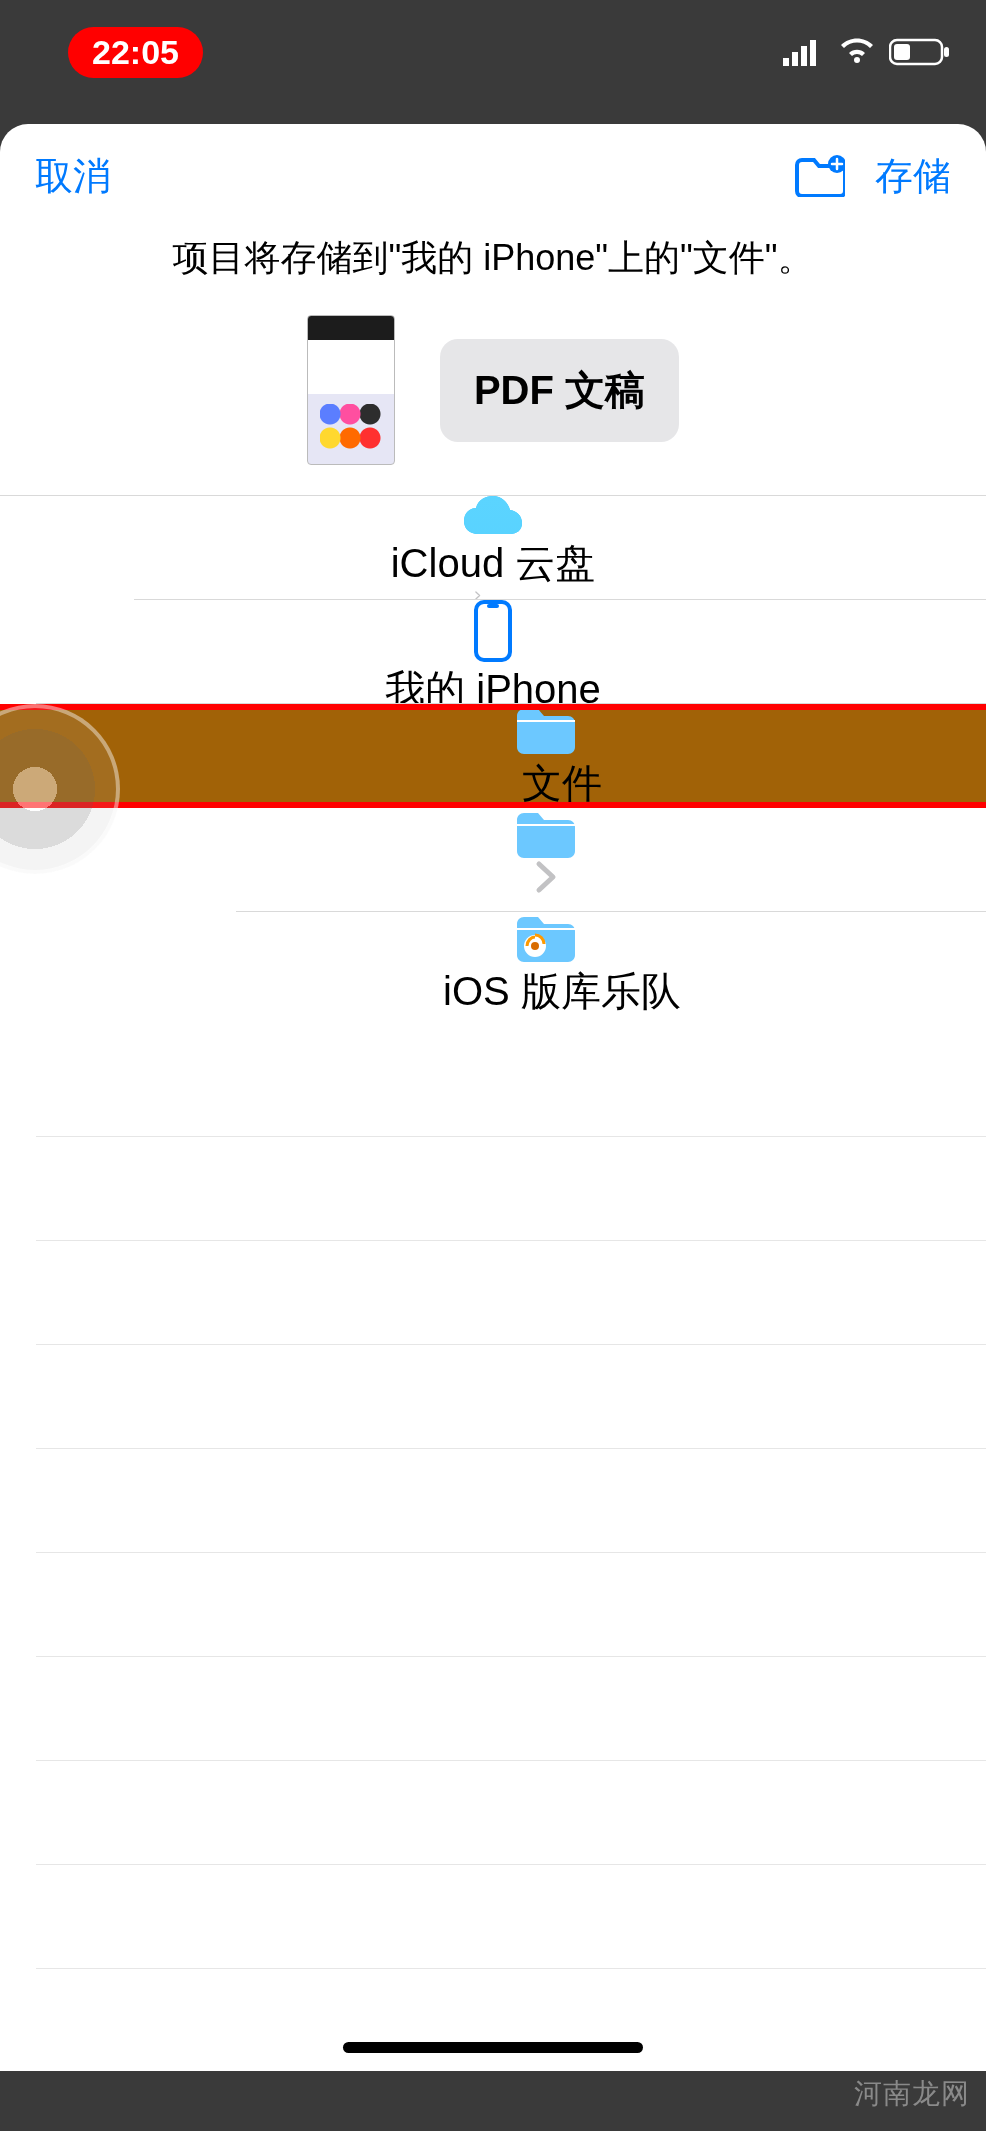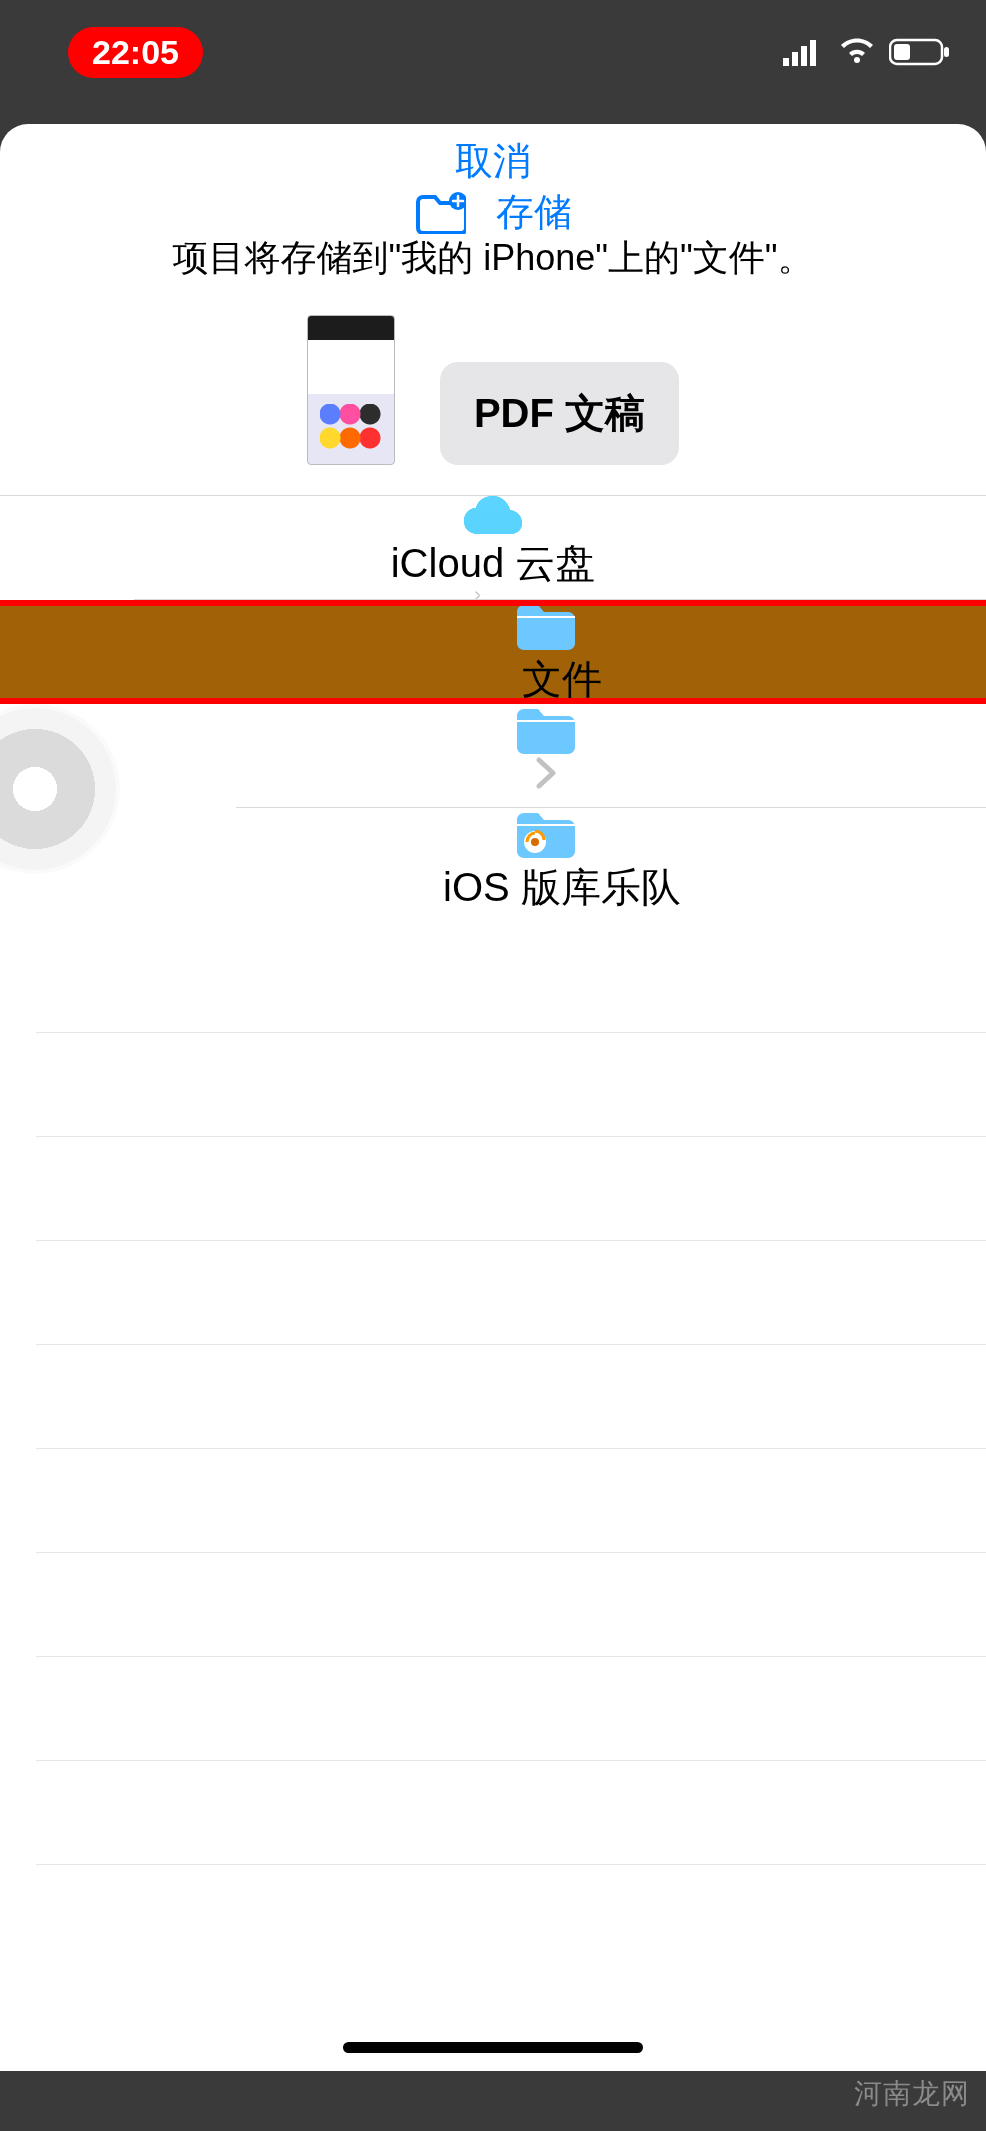--- a/index.html
+++ b/index.html
@@ -42,34 +42,33 @@
       background: #fff;
       border-radius: 28px 28px 0 0;
     }
     .nav-bar {
       height: 104px;
       display: flex;
       align-items: center;
       justify-content: space-between;
       padding: 12px 35px;
       font-size: 38px;
-      flex-direction: column;
     }
     .nav-cancel { color: #007aff; }
     .nav-right { display: flex; align-items: center; gap: 30px; color: #007aff; }
     .new-folder-icon { width: 52px; height: 42px; }
     .subtitle-row {
       text-align: center;
       font-size: 36px;
       color: #000;
       padding: 6px 40px 18px;
     }
     .preview-row {
       display: flex;
-      align-items: flex-end;
+      align-items: center;
       justify-content: center;
       gap: 45px;
       padding: 14px 0 30px;
       border-bottom: 1px solid #d9d9d9;
     }
     .thumb {
       width: 88px;
       height: 150px;
       border: 1px solid #bbb;
       border-radius: 4px;
@@ -223,20 +222,33 @@
             </defs>
           </svg>
       </div>
       <div class="row-label">iCloud 云盘</div>
       <svg class="chev" width="24" height="34" viewBox="0 0 24 34">
           <path d="M4 4l14 13L4 30" fill="none" stroke="#c2c2c4" stroke-width="5" stroke-linecap="round" stroke-linejoin="round"></path>
         </svg>
       <div class="row-sep"></div>
     </div>
 
+    <div class="row row-top">
+      <div class="icon-slot">
+        <svg width="40" height="62" viewBox="0 0 40 62">
+            <rect x="3" y="2" width="34" height="58" rx="8" fill="none" stroke="#007aff" stroke-width="4"></rect>
+            <rect x="14" y="4" width="12" height="4" rx="2" fill="#007aff"></rect>
+          </svg>
+      </div>
+      <div class="row-label">我的 iPhone</div>
+      <svg class="chev" width="34" height="24" viewBox="0 0 34 24">
+          <path d="M4 6l13 13L30 6" fill="none" stroke="#9b9b9e" stroke-width="5" stroke-linecap="round" stroke-linejoin="round"></path>
+        </svg>
+      <div class="row-sep" style="left:36px"></div>
+    </div>
 
     <div style="position:relative">
       <div class="row row-sub row-selected">
         <div class="icon-slot">
           <svg class="folder-svg" viewBox="0 0 66 52">
               <path d="M4 12c0-4 3-7 7-7h14l6 7h24c4 0 7 3 7 7v24c0 4-3 7-7 7H11c-4 0-7-3-7-7z" fill="#6cc8ff"></path>
               <path d="M4 17h58" stroke="#fff" stroke-width="2"></path>
             </svg>
         </div>
         <div class="row-label">文件</div>

